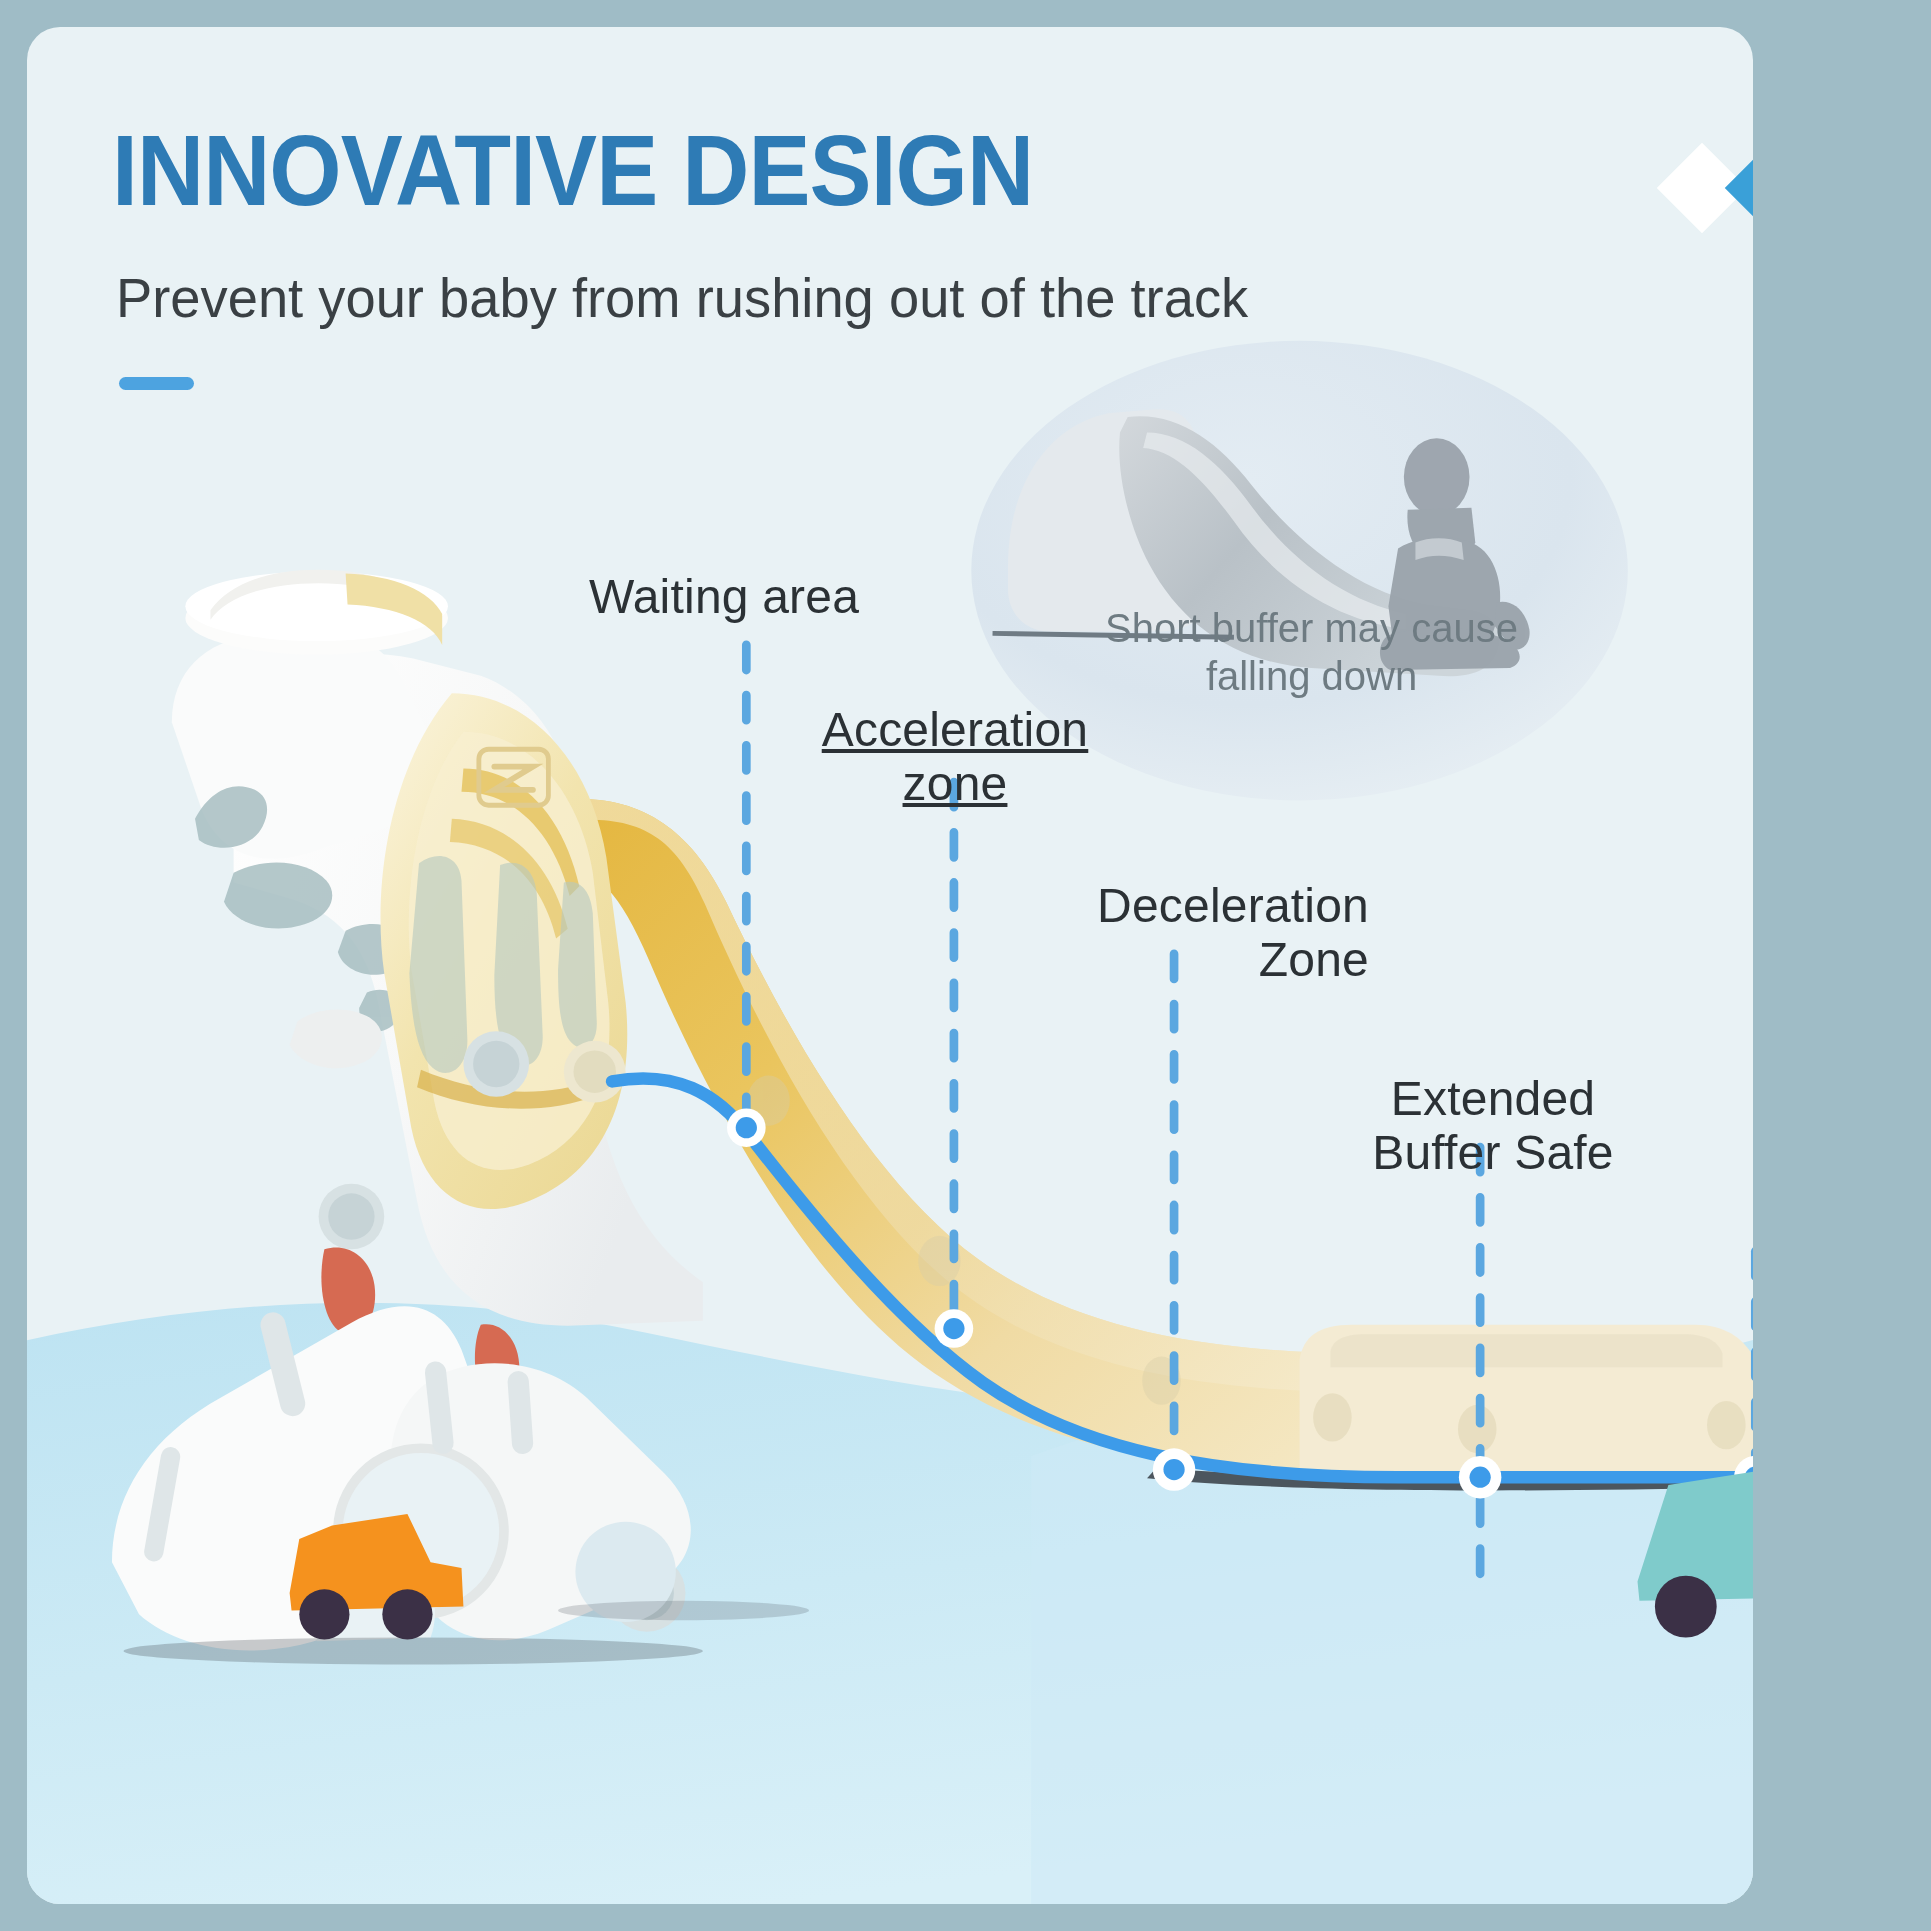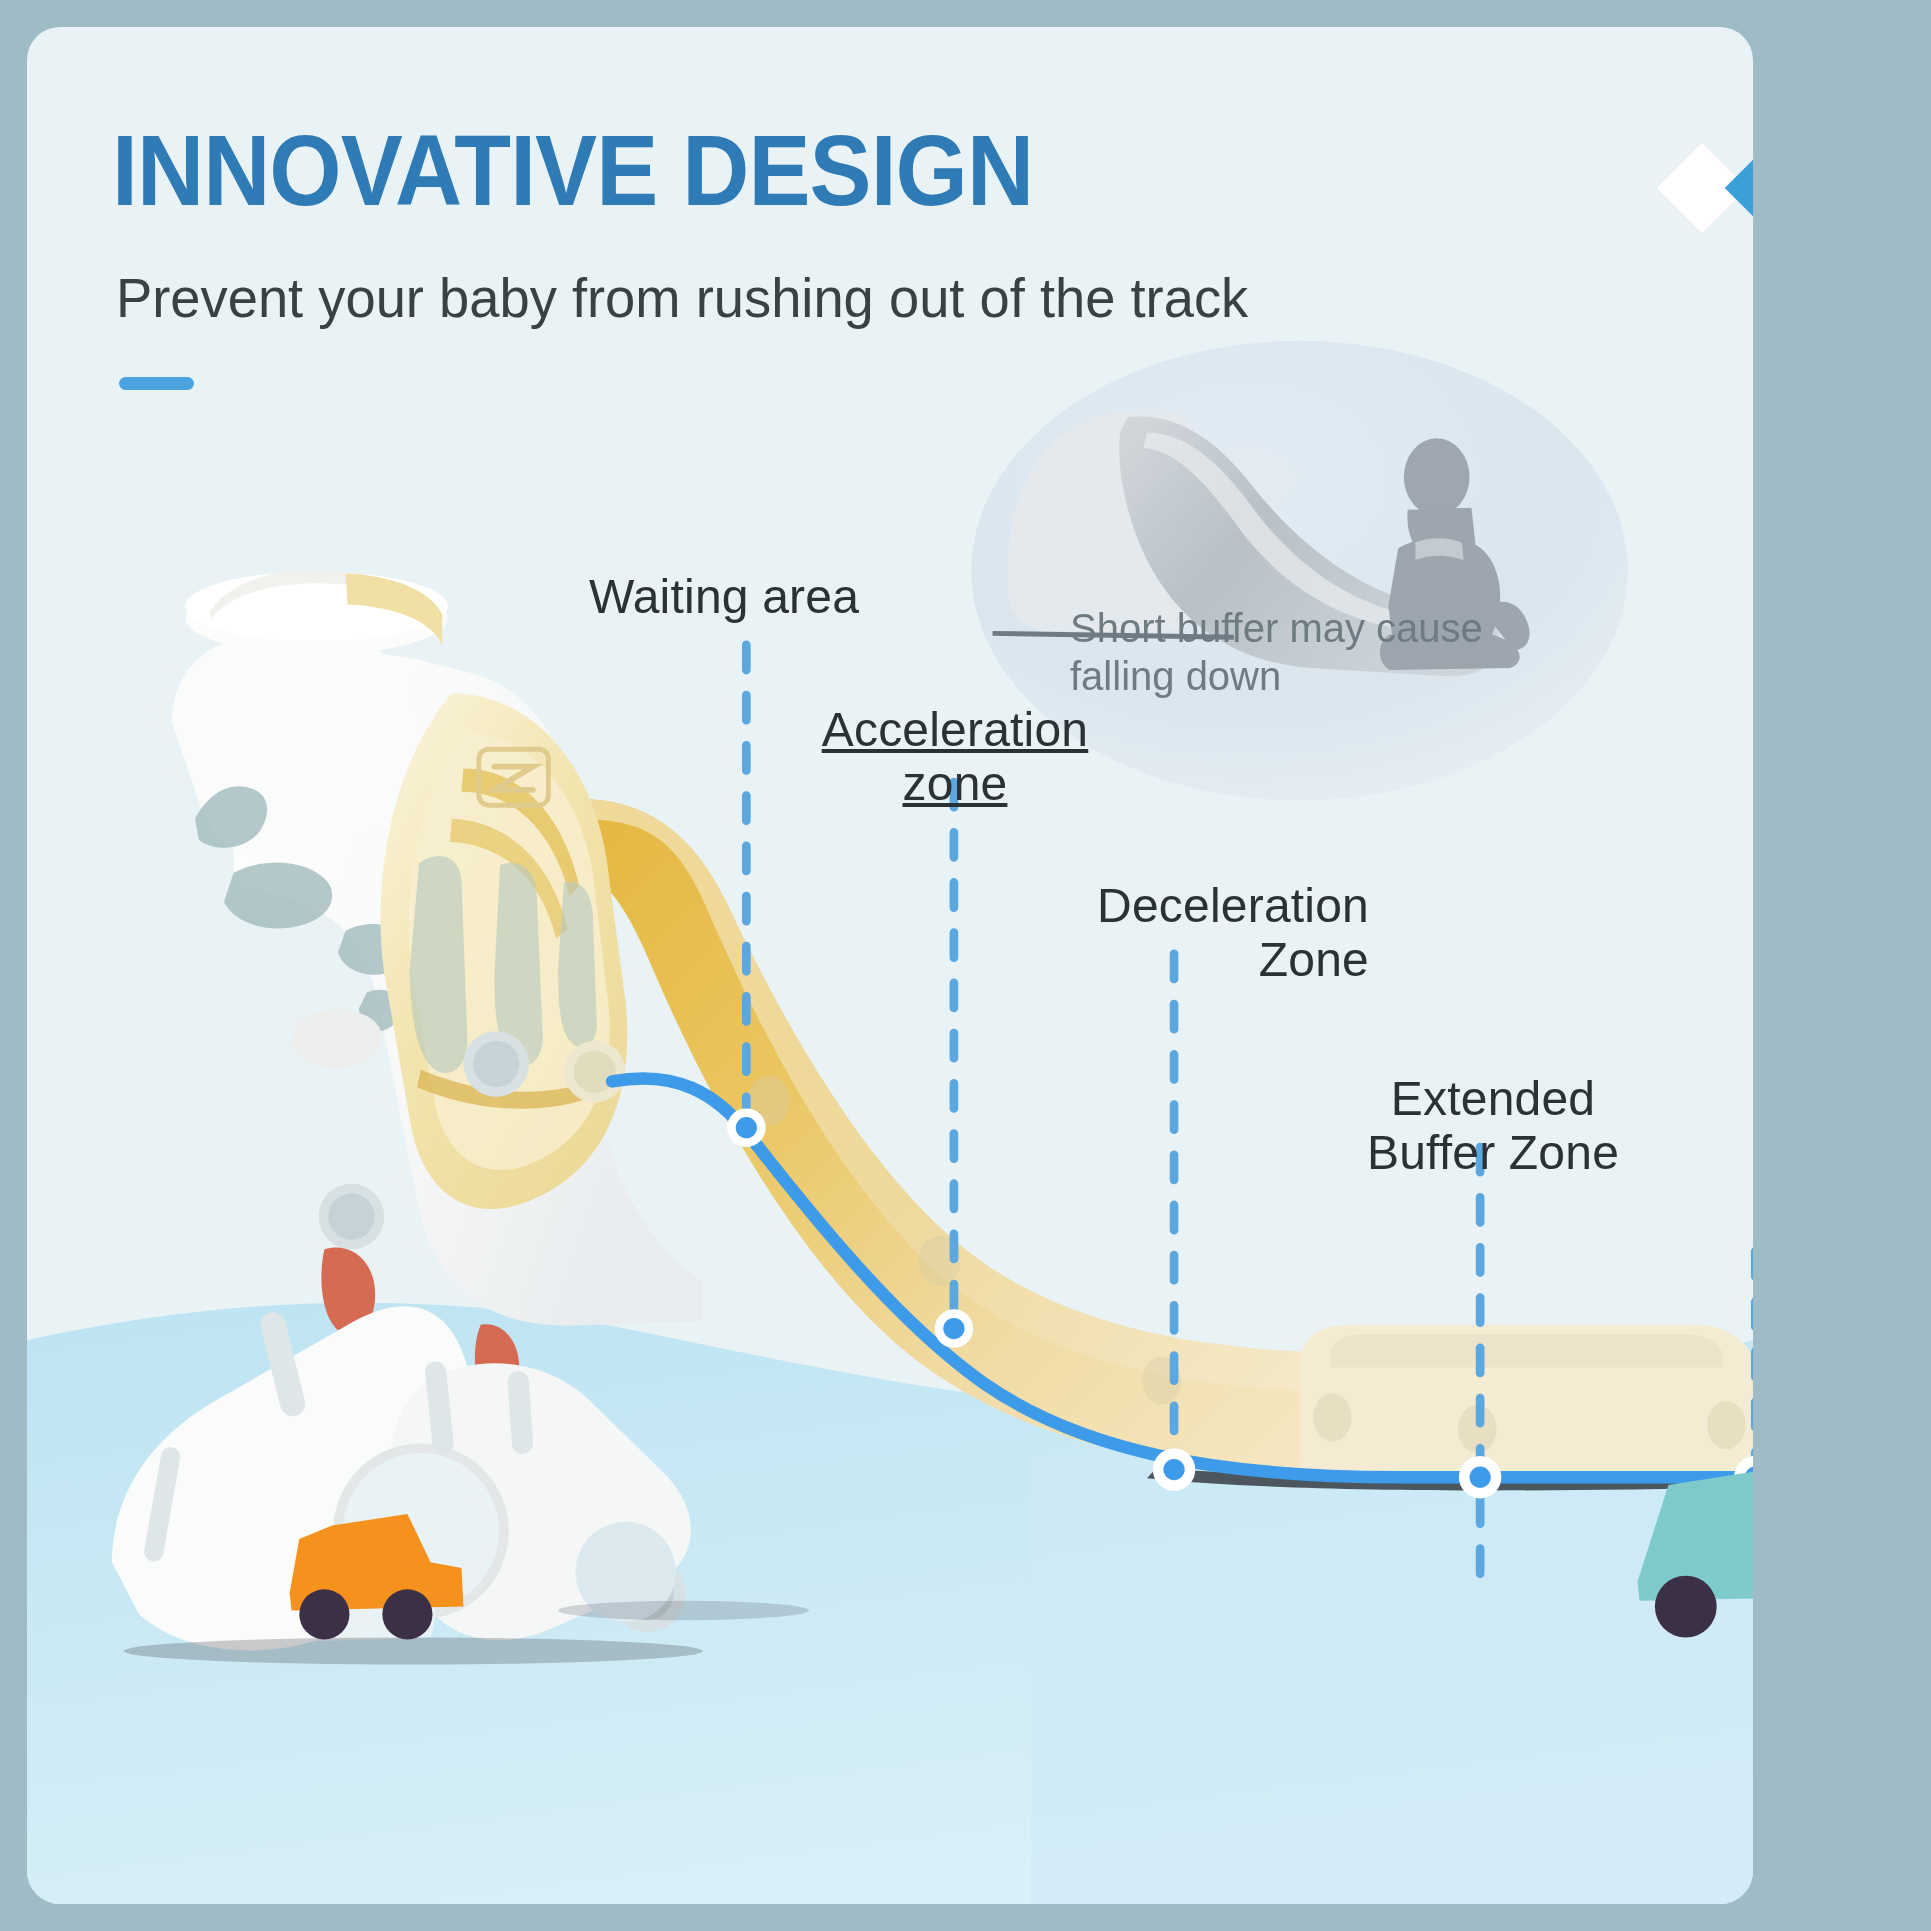--- a/index.html
+++ b/index.html
@@ -89,21 +89,21 @@
     white-space: pre-line;
     margin-left: 48px;
   }
   .lbl.center { text-align: center; }
 
   
   .inset-caption {
     position: absolute;
     left: 1043px; top: 577px;
     width: 483px;
-    text-align: left;
+    text-align: center;
     font-size: 40px;
     font-weight: 300;
     color: #6E7B82;
     line-height: 1.2;
     white-space: pre-line;
   }
 </style>
 </head>
 <body>
 
@@ -417,21 +417,21 @@
 
     <div class="lbl" style="left:514px; top:543px;">Waiting area</div>
 
     <div class="lbl center" style="left:687px; top:676px; width:386px;text-decoration:underline;">Acceleration
 zone</div>
 
     <div class="lbl center" style="left:908px; top:852px; width:386px;text-align:right;">Deceleration
 Zone</div>
 
     <div class="lbl center" style="left:1215px; top:1045px; width:406px;">Extended
-Buffer Zone</div>
+Buffer Safe</div>
 
 
     <div class="inset-caption">Short buffer may cause
 falling down</div>
 
   </div>
 </div>
 
 
 </body></html>

